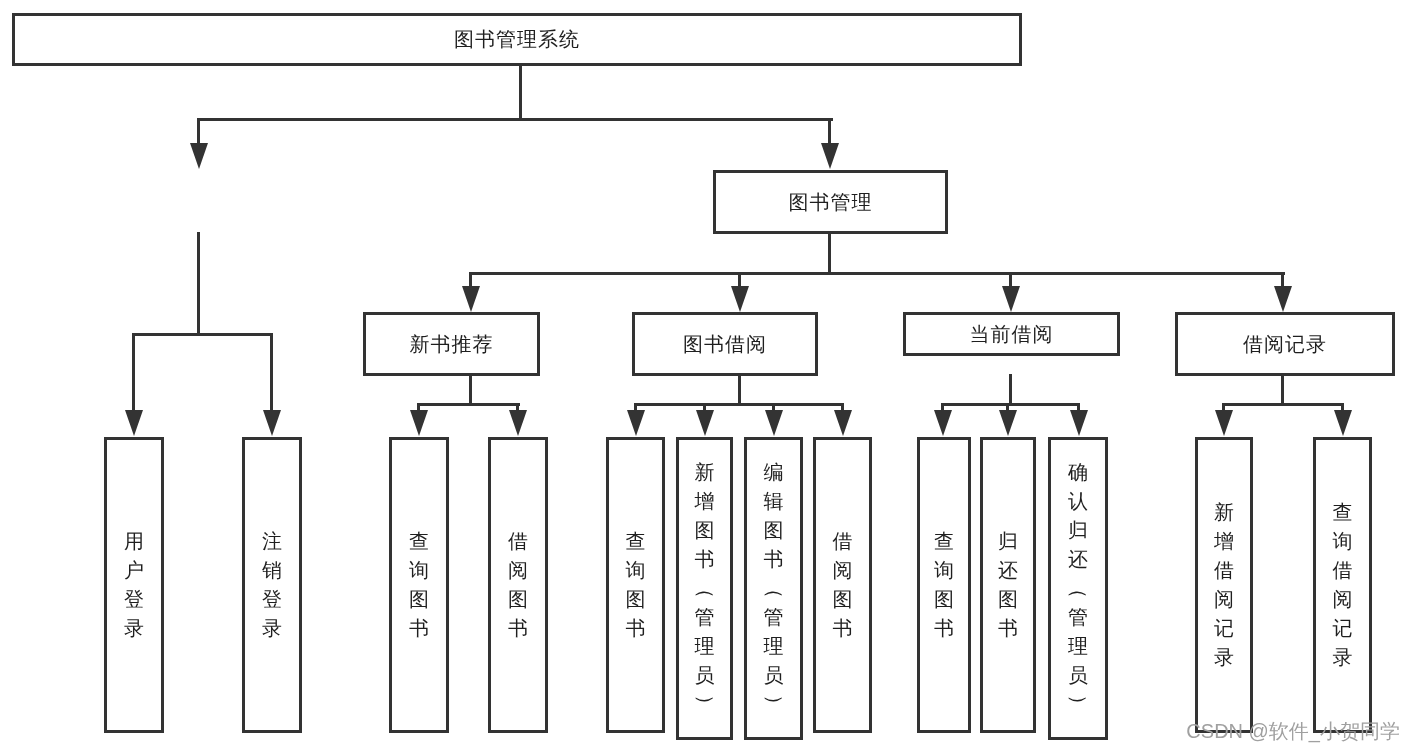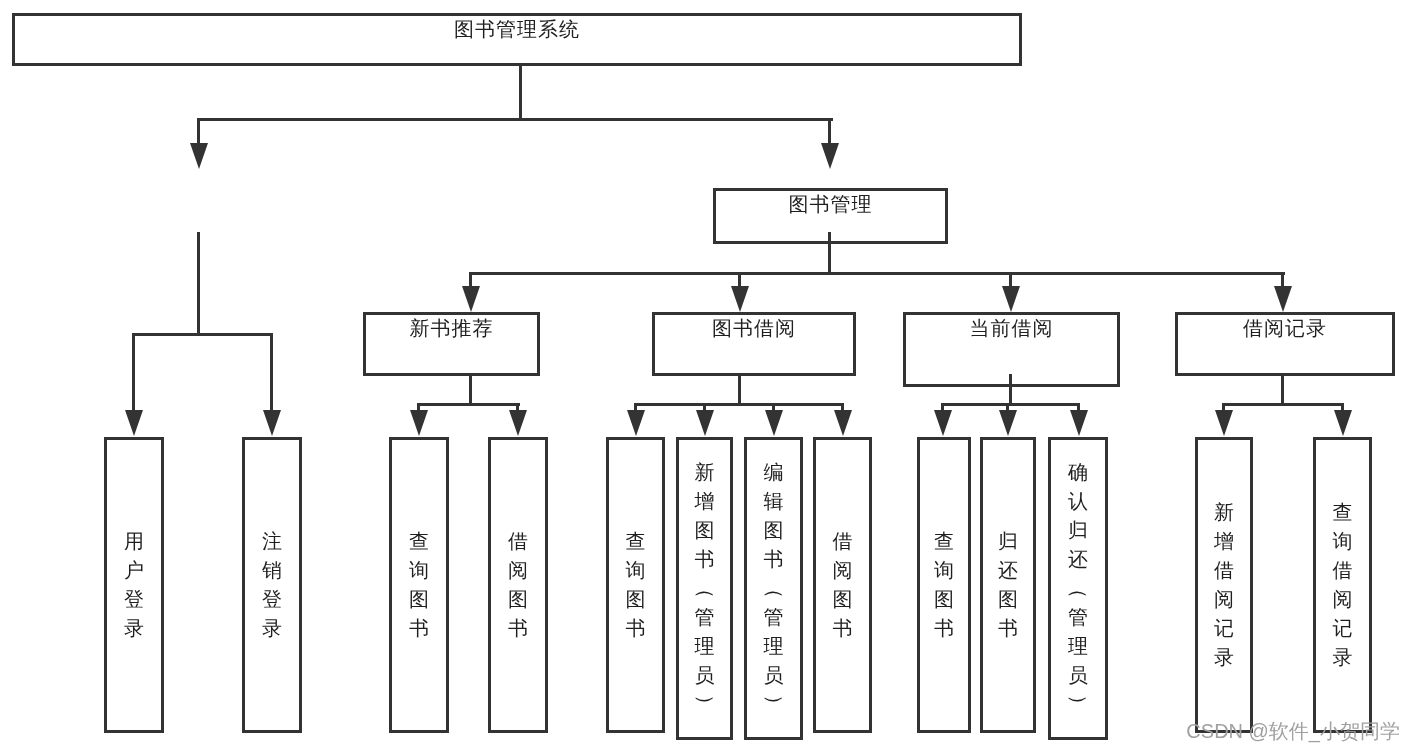--- a/index.html
+++ b/index.html
@@ -11,21 +11,21 @@
   html,body{margin:0;padding:0;}
   body{
     width:1405px;height:747px;background:var(--background);
     font-family:"Liberation Sans","DejaVu Sans",sans-serif;
     color:var(--text);overflow:hidden;
   }
   #diagram{position:relative;width:1405px;height:747px;background:var(--background);}
   .node{
     position:absolute;box-sizing:border-box;
     border:3px solid var(--line);background:#fff;
-    display:flex;justify-content:center;
+    display:flex;align-items:center;justify-content:center;
   }
   .hlabel{
     font-size:20px;letter-spacing:1px;color:var(--text);white-space:nowrap;
   }
   .leaf{
     display:flex;flex-direction:column;align-items:center;justify-content:center;
   }
   .vchar{
     display:block;font-size:20px;line-height:29px;text-align:center;color:var(--text);
   }
@@ -50,21 +50,21 @@
     <span class="hlabel">图书管理系统</span>
   </div>
 
   <div class="line" style="left:519px;top:64px;width:3px;height:56px"></div>
   <div class="line" style="left:197px;top:118px;width:636px;height:3px"></div>
   <div class="line" style="left:197px;top:118px;width:3px;height:28px"></div>
   <div class="line" style="left:828px;top:118px;width:3px;height:28px"></div>
   <div class="arrow" style="left:190px;top:143px"></div>
   <div class="arrow" style="left:821px;top:143px"></div>
 
-  <div class="node" style="left:713px;top:188px;width:235px;height:56px">
+  <div class="node" style="left:713px;top:170px;width:235px;height:64px">
     <span class="hlabel">图书管理</span>
   </div>
 
   <div class="line" style="left:197px;top:232px;width:3px;height:104px"></div>
   <div class="line" style="left:132px;top:333px;width:141px;height:3px"></div>
   <div class="line" style="left:132px;top:333px;width:3px;height:79px"></div>
   <div class="line" style="left:270px;top:333px;width:3px;height:79px"></div>
   <div class="arrow" style="left:125px;top:410px"></div>
   <div class="arrow" style="left:263px;top:410px"></div>
 
@@ -75,24 +75,24 @@
   <div class="line" style="left:1009px;top:272px;width:3px;height:16px"></div>
   <div class="line" style="left:1281px;top:272px;width:3px;height:16px"></div>
   <div class="arrow" style="left:462px;top:286px"></div>
   <div class="arrow" style="left:731px;top:286px"></div>
   <div class="arrow" style="left:1002px;top:286px"></div>
   <div class="arrow" style="left:1274px;top:286px"></div>
 
   <div class="node" style="left:363px;top:312px;width:177px;height:64px">
     <span class="hlabel">新书推荐</span>
   </div>
-  <div class="node" style="left:652px;top:312px;width:204px;height:64px">
+  <div class="node" style="left:632px;top:312px;width:186px;height:64px">
     <span class="hlabel">图书借阅</span>
   </div>
-  <div class="node" style="left:903px;top:312px;width:217px;height:75px">
+  <div class="node" style="left:903px;top:312px;width:217px;height:44px">
     <span class="hlabel">当前借阅</span>
   </div>
   <div class="node" style="left:1175px;top:312px;width:220px;height:64px">
     <span class="hlabel">借阅记录</span>
   </div>
 
   <div class="line" style="left:469px;top:374px;width:3px;height:31px"></div>
   <div class="line" style="left:417px;top:403px;width:103px;height:3px"></div>
   <div class="line" style="left:417px;top:403px;width:3px;height:10px"></div>
   <div class="line" style="left:516px;top:403px;width:3px;height:10px"></div>

